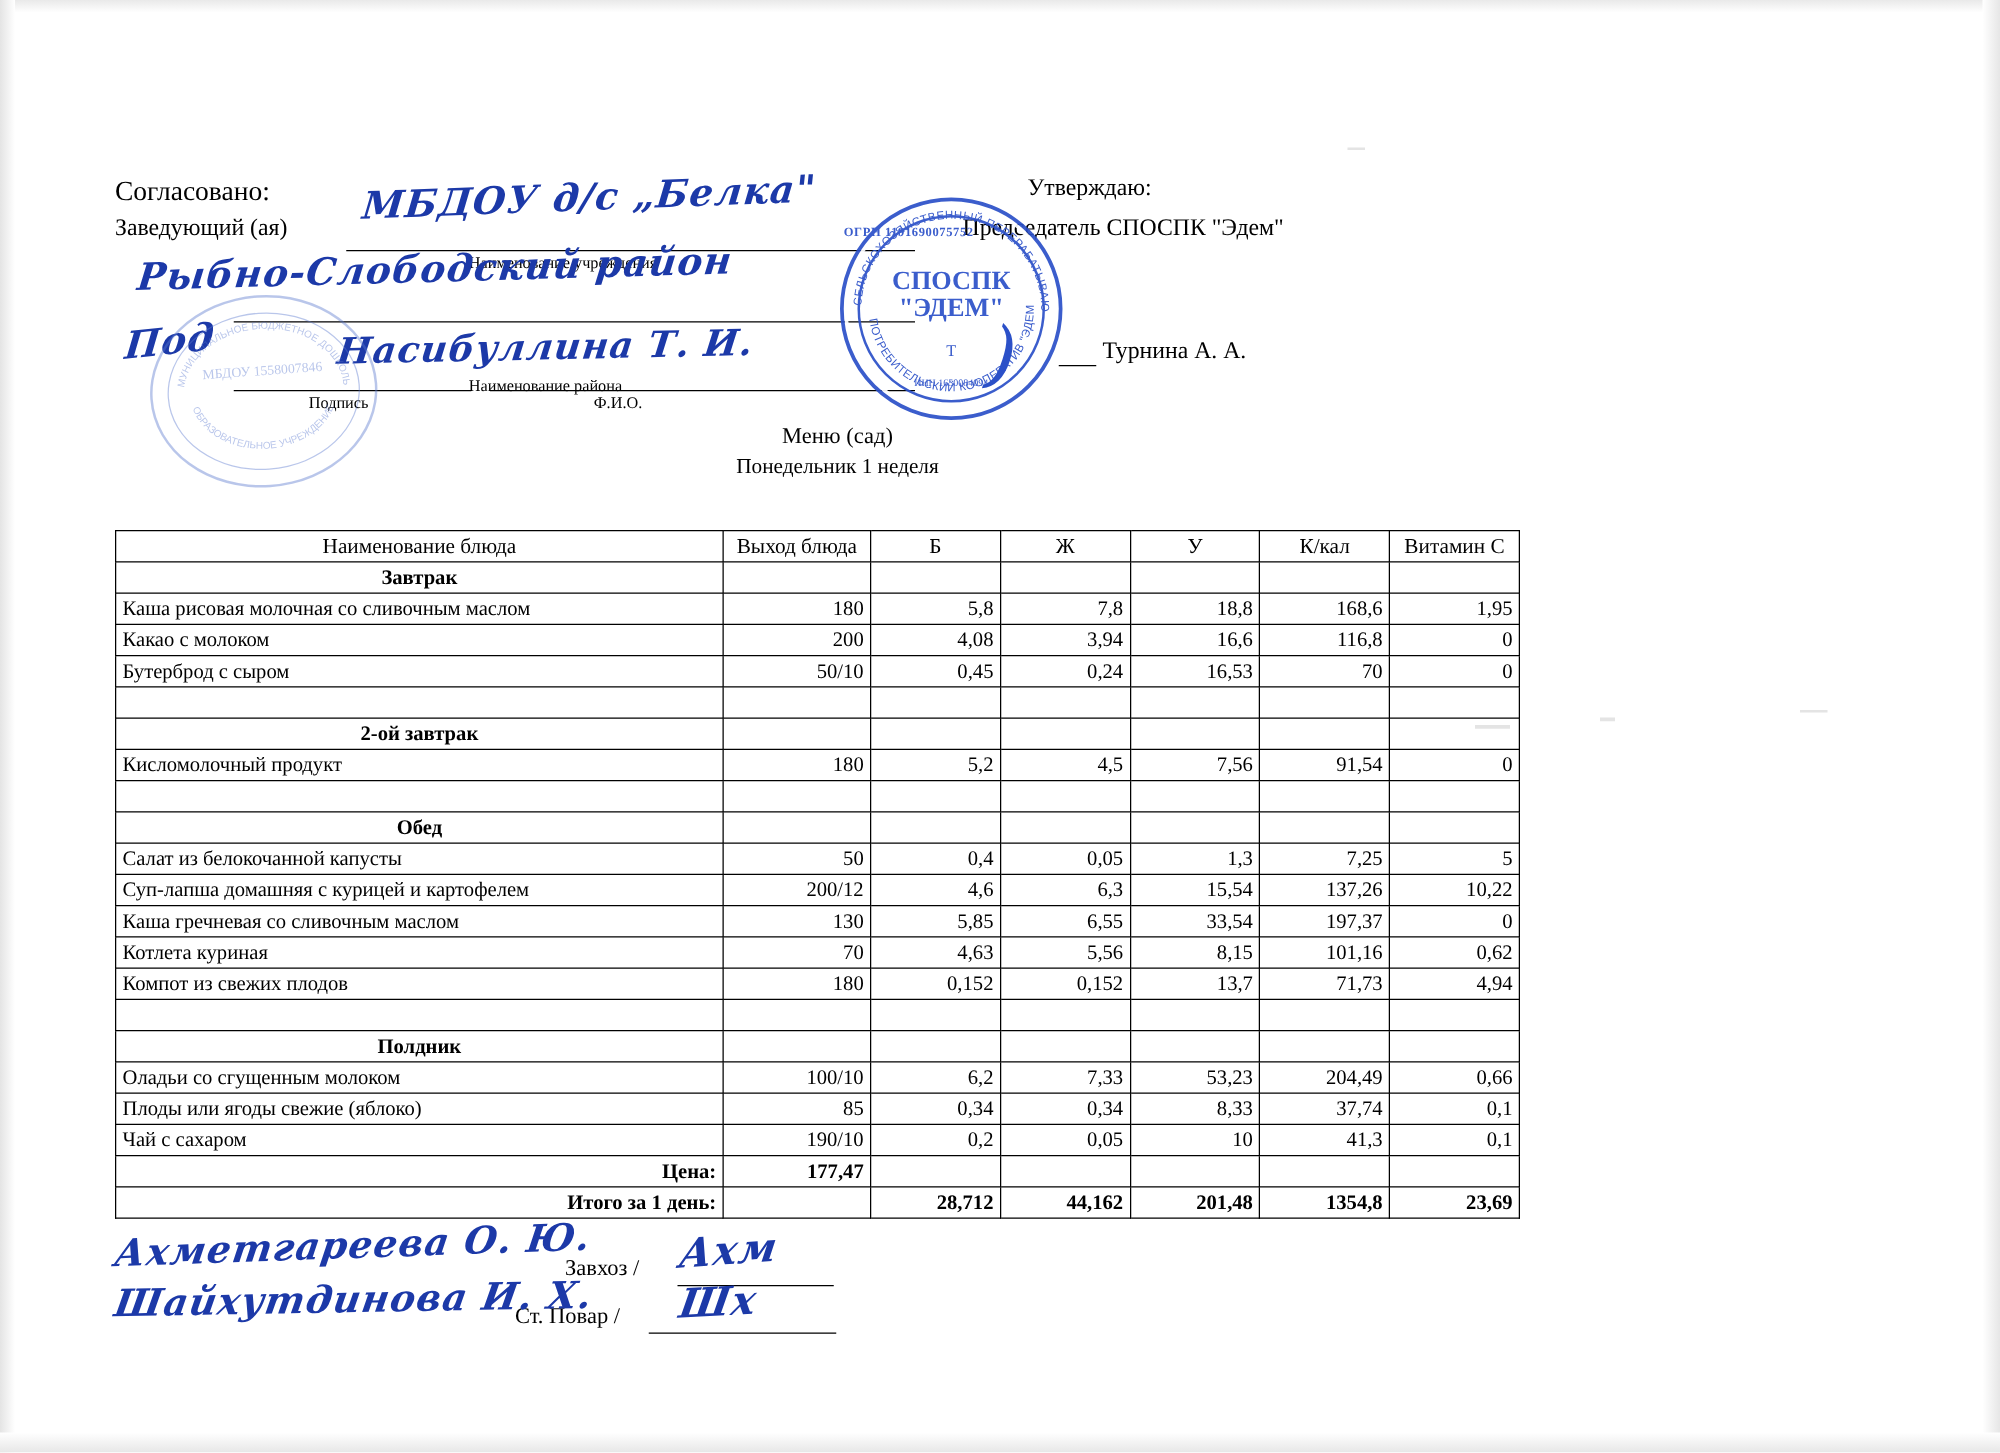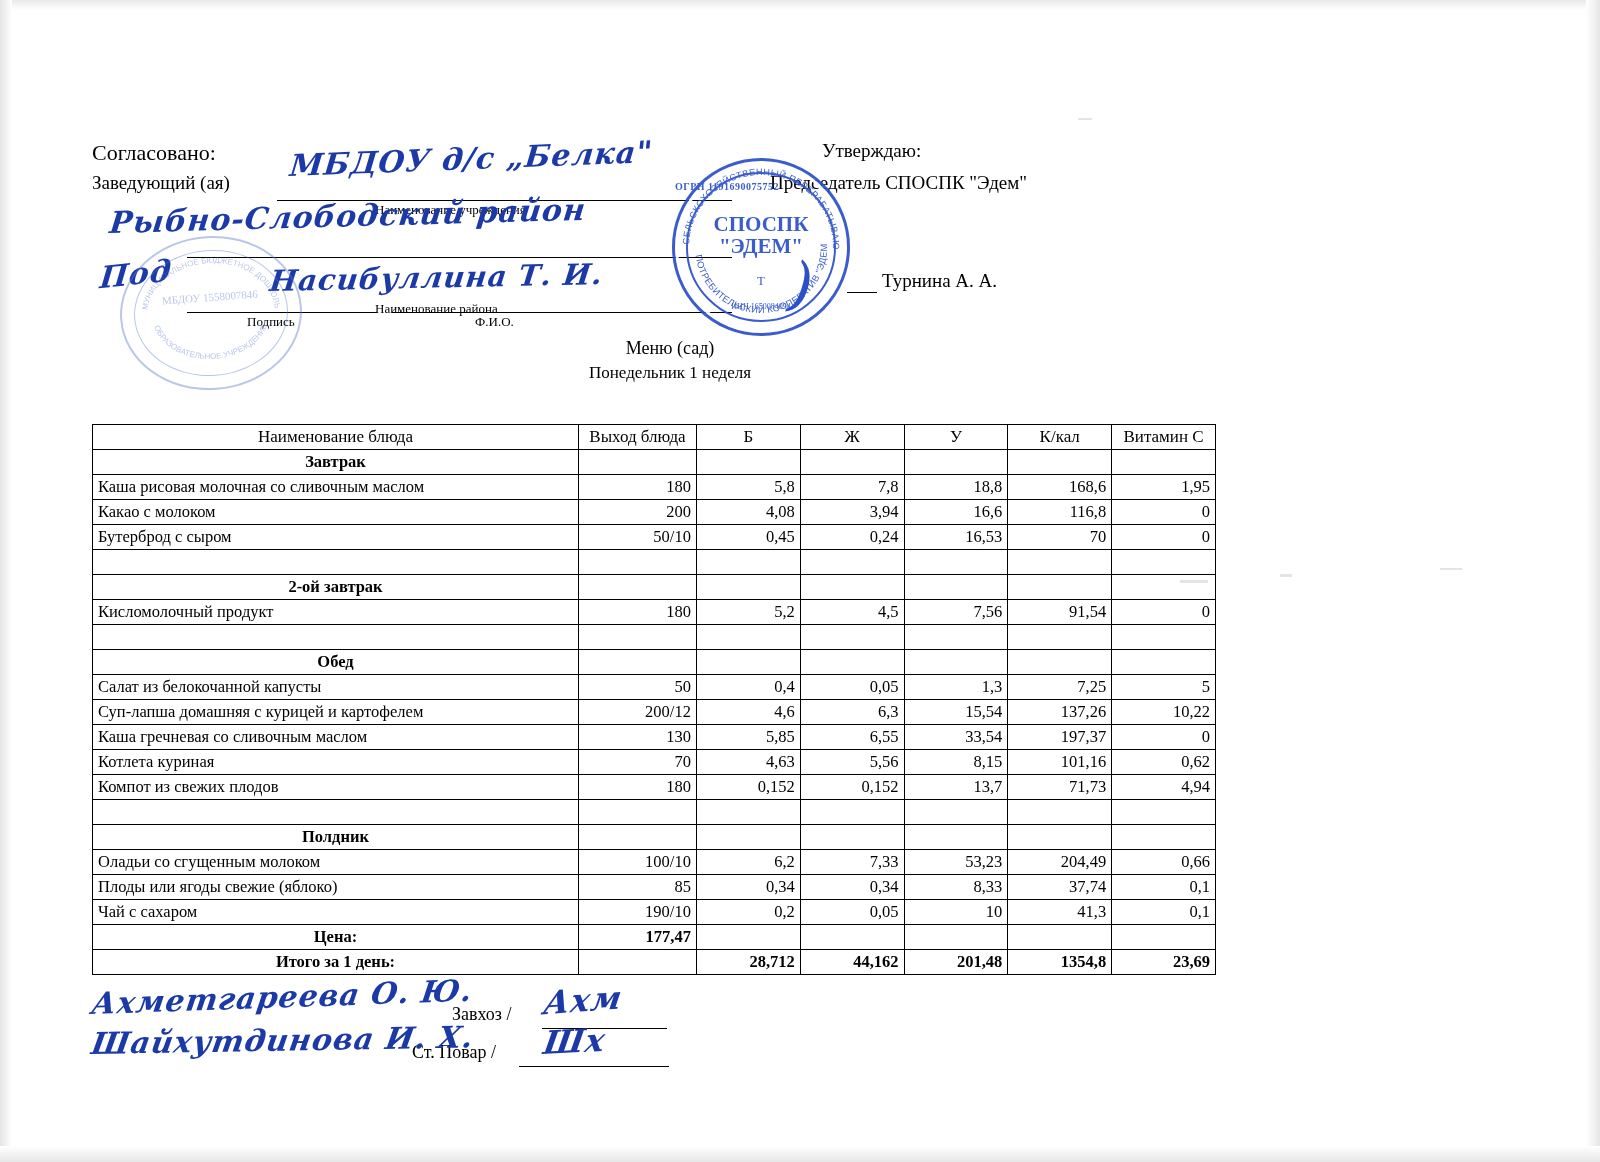--- a/index.html
+++ b/index.html
@@ -204,21 +204,21 @@
   table.menu th {
     text-align: center;
     font-weight: normal;
     font-size: 17px;
     line-height: 20px;
   }
   td.name { text-align: left; width: 412px; }
   td.num  { text-align: right; }
   td.sect { text-align: center; font-weight: bold; }
   tr.empty td { height: 24px; }
-  td.total-label { font-weight: bold; text-align: center; }
+  td.total-label { font-weight: bold; text-align: right; }
   td.bold-num { font-weight: bold; text-align: right; }
   col.c-name { width: 412px; }
   col.c-out  { width: 100px; }
   col.c-b    { width: 88px; }
   col.c-zh   { width: 88px; }
   col.c-u    { width: 88px; }
   col.c-kcal { width: 88px; }
   col.c-vit  { width: 88px; }
 
   

